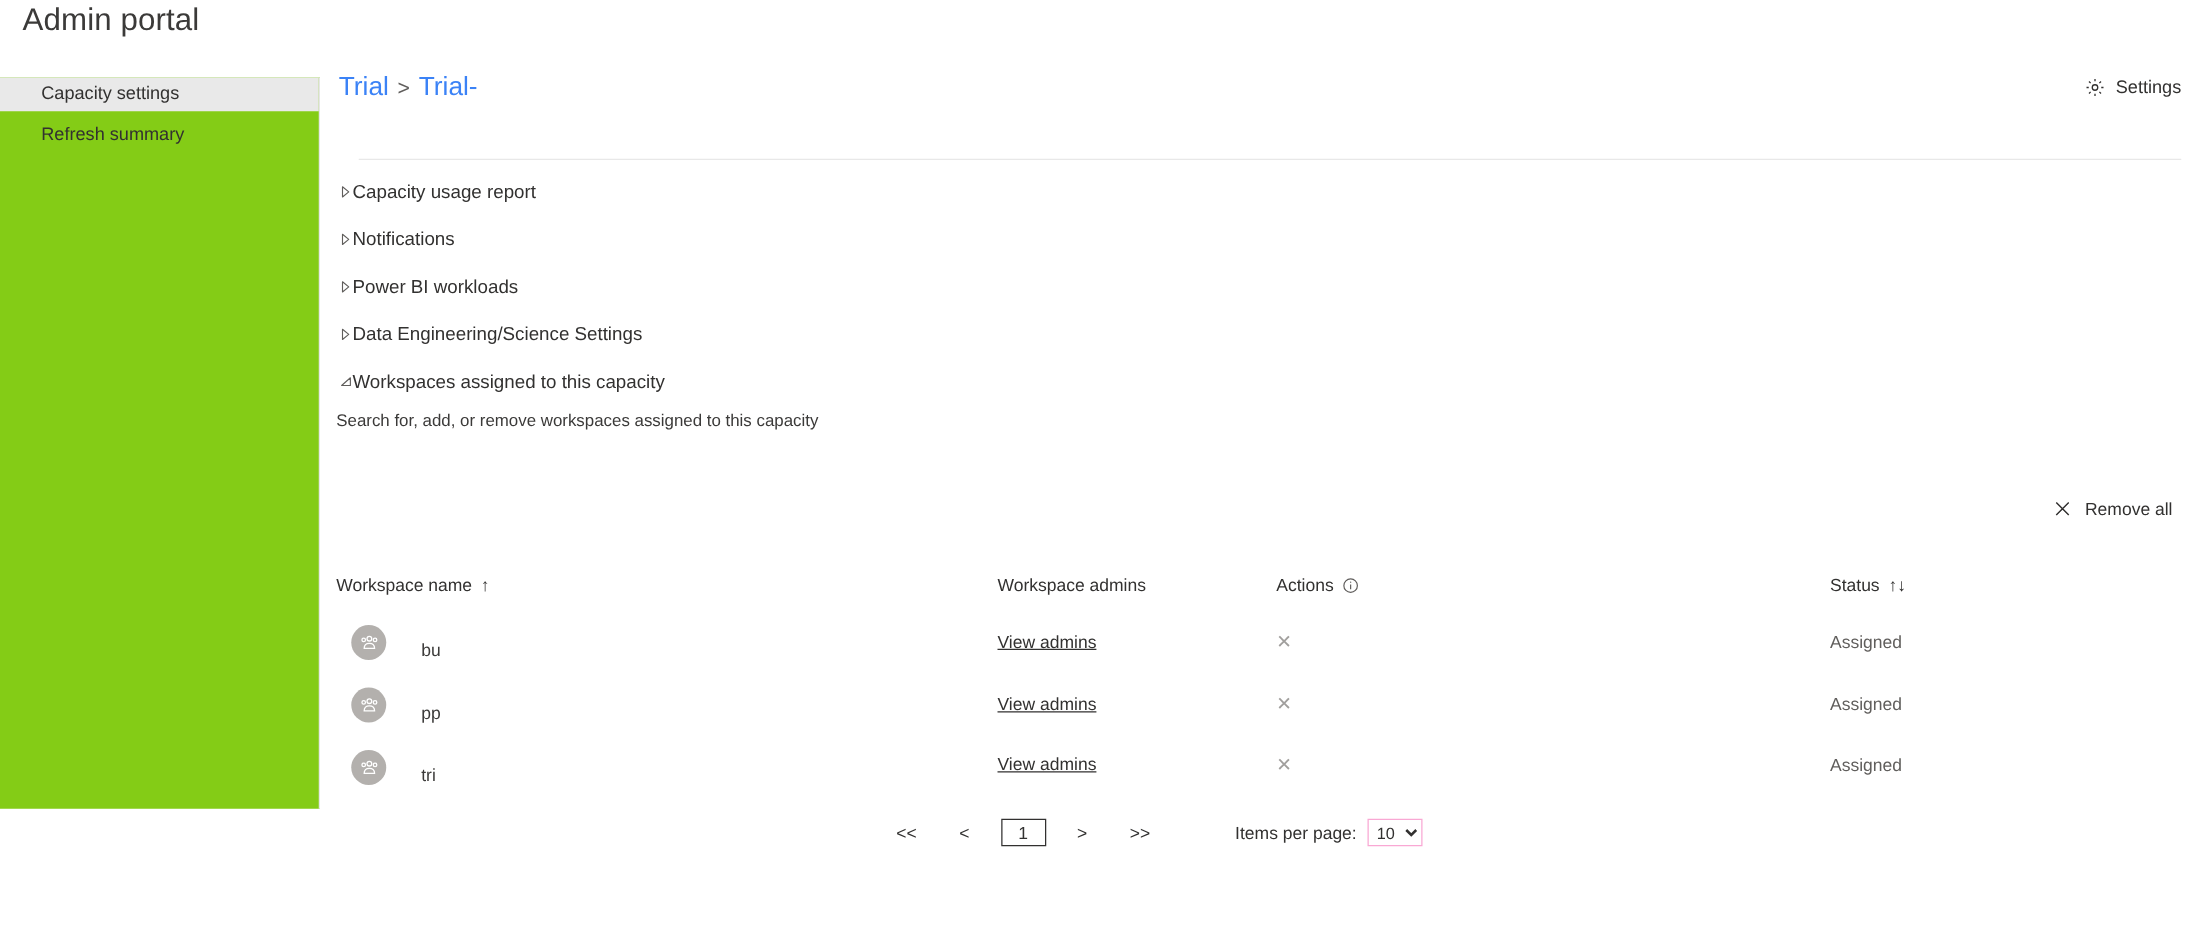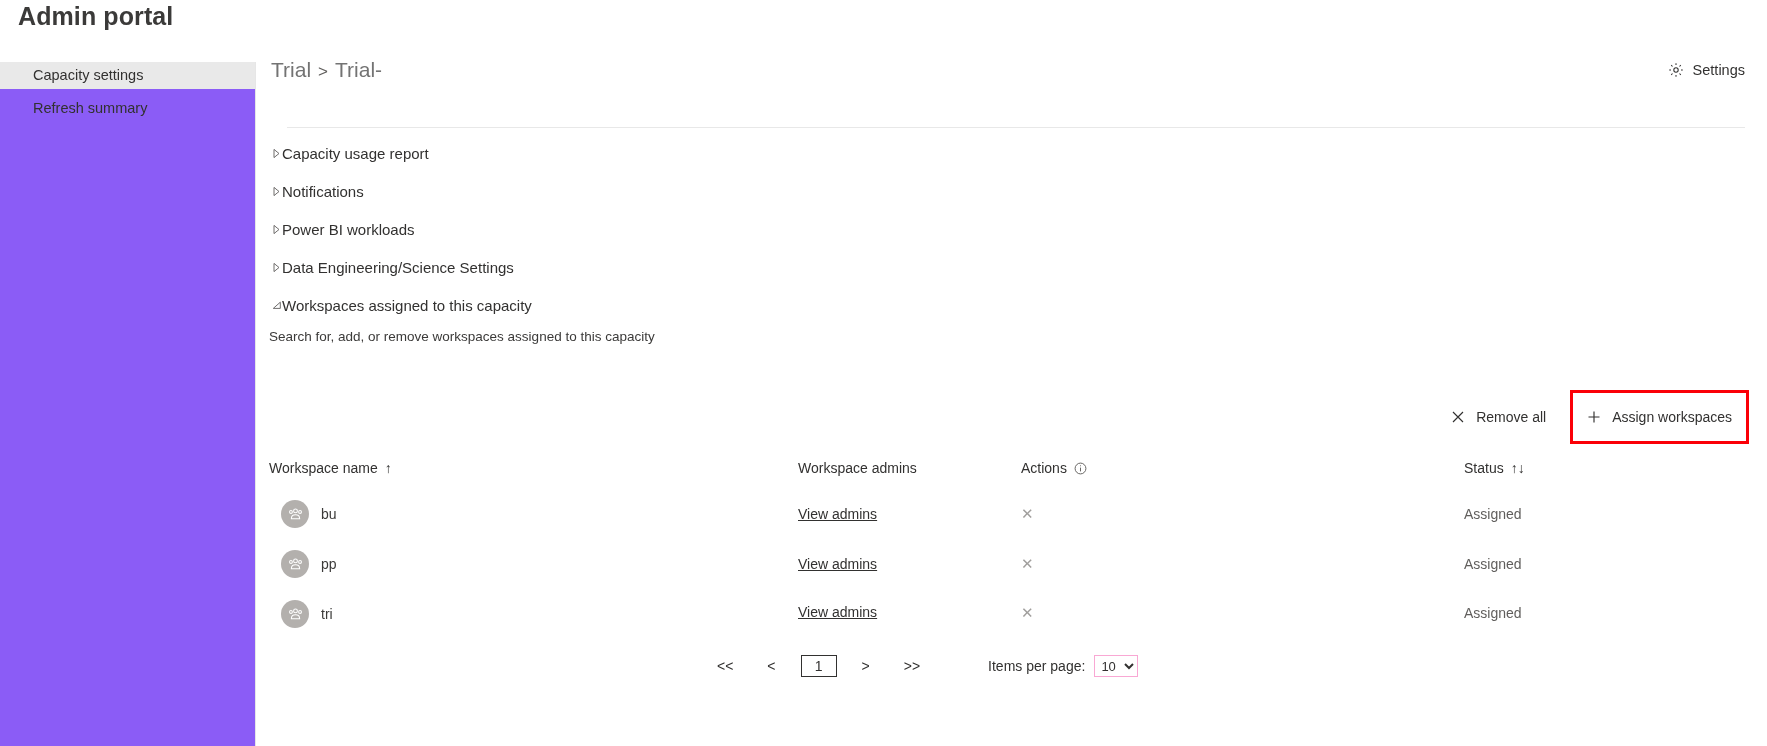--- a/index.html
+++ b/index.html
@@ -9,48 +9,48 @@
     background: #ffffff;
     font-family: "Liberation Sans", sans-serif;
     color: #323130;
     overflow: hidden;
   }
   #app { position: relative; width: 1767px; height: 746px; }
 
   
   .portal-title {
     position: absolute; left: 18px; top: 2px;
-    font-size: 25px; font-weight: 700; color: #3b3a39;
+    font-size: 25px; font-weight: 400; color: #3b3a39;
     letter-spacing: .1px;
   }
 
   
   .sidebar {
     position: absolute; left: 0; top: 62px;
-    width: 256px; height: 684px;
+    width: 256px; height: 585px;
     border-right: 1px solid #e6e6e6;
-    background: #8b5cf6;
+    background: #84cc16;
   }
   .nav-item {
     height: 27px; line-height: 27px;
     font-size: 14.5px; color: #323130;
     padding-left: 33px; white-space: nowrap;
     cursor: pointer;
   }
   .nav-item.selected { background: #e9e9e9; }
   .nav-item.sub { margin-top: 6px; }
 
   
   .main { position: absolute; left: 256px; top: 0; right: 0; bottom: 0; }
 
   .breadcrumb {
     position: absolute; left: 0px; top: 58px;
     font-size: 21px; color: #3b3a39; white-space: nowrap;
   }
-  .breadcrumb .crumb { color: #737373; }
+  .breadcrumb .crumb { color: #3b82f6; }
   .breadcrumb .sep { color: #605e5c; margin: 0 7px; font-size: 17px; }
 
   .settings-btn {
     position: absolute; right: 22px; top: 62px;
     display: flex; align-items: center; gap: 9px;
     font-size: 14.5px; color: #323130; cursor: pointer; white-space: nowrap;
   }
   .gear { width: 16px; height: 16px; display: block; }
 
   .divider {
@@ -86,21 +86,21 @@
     border-bottom: 1px solid #3b3a39;
     font-family: "Liberation Sans", sans-serif;
     font-size: 13.5px; color: #323130;
     padding: 0 0 5px 2px; background: transparent;
   }
   .search-field::placeholder { color: #605e5c; opacity: 1; }
 
   
   .actions-bar {
     position: absolute; right: 18px; top: 390px;
-    display: flex; align-items: center;
+    display: flex; align-items: center; flex-direction: column;
   }
   .act-btn {
     display: flex; align-items: center; gap: 11px;
     font-size: 14px; color: #323130;
     background: #ffffff; border: none; cursor: pointer;
     padding: 9px 11px; white-space: nowrap;
     font-family: "Liberation Sans", sans-serif;
   }
   .act-ico { width: 14px; height: 14px; display: block; }
   .hilite-box {
@@ -117,21 +117,21 @@
   .c-act   { position: absolute; left: 765px; top: 0; }
   .c-stat  { position: absolute; left: 1208px; top: 0; }
 
   .th {
     font-size: 14px; color: #323130;
     display: flex; align-items: center; gap: 7px; white-space: nowrap;
   }
   .sort-ico { font-size: 14px; color: #323130; line-height: 1; }
   .info-ico { width: 13px; height: 13px; display: block; }
 
-  .ws-cell { display: flex; align-items: center; gap: 12px; padding-left: 12px; }
+  .ws-cell { display: flex; align-items: flex-end; gap: 28px; padding-left: 12px; }
   .avatar {
     width: 28px; height: 28px; border-radius: 50%;
     background: #b3b0ad; flex: 0 0 28px;
     display: flex; align-items: center; justify-content: center;
   }
   .ws-name { font-size: 14px; color: #3b3a39; white-space: nowrap; }
 
   .link-admins {
     font-size: 14px; color: #323130;
     text-decoration: underline; cursor: pointer; white-space: nowrap;
@@ -253,30 +253,20 @@
     <div class="actions-bar">
       <button class="act-btn">
         <span class="act-ico">
           <svg viewBox="0 0 14 14" width="14" height="14" fill="none" stroke="#323130" stroke-width="1.15">
             <path d="M2 2 L12 12 M12 2 L2 12"></path>
           </svg>
         </span>
         <span>Remove all</span>
       </button>
 
-      <div class="hilite-box">
-        <button class="act-btn" style="padding:0;">
-          <span class="act-ico">
-            <svg viewBox="0 0 14 14" width="14" height="14" fill="none" stroke="#323130" stroke-width="1.15">
-              <path d="M7 1.5 L7 12.5 M1.5 7 L12.5 7"></path>
-            </svg>
-          </span>
-          <span>Assign workspaces</span>
-        </button>
-      </div>
     </div>
 
     <div class="tbl">
 
       <div class="trow thead">
         <div class="c-name th">
           <span>Workspace name</span>
           <span class="sort-ico">↑</span>
         </div>
         <div class="c-admin th">

